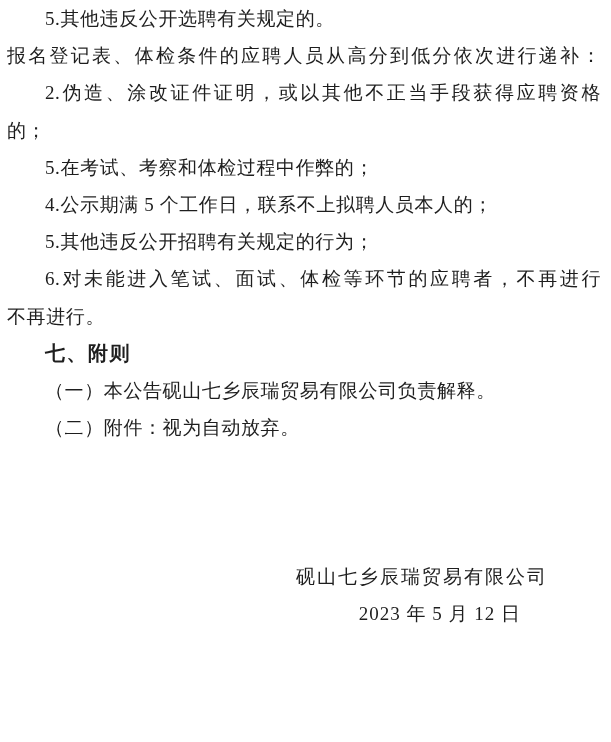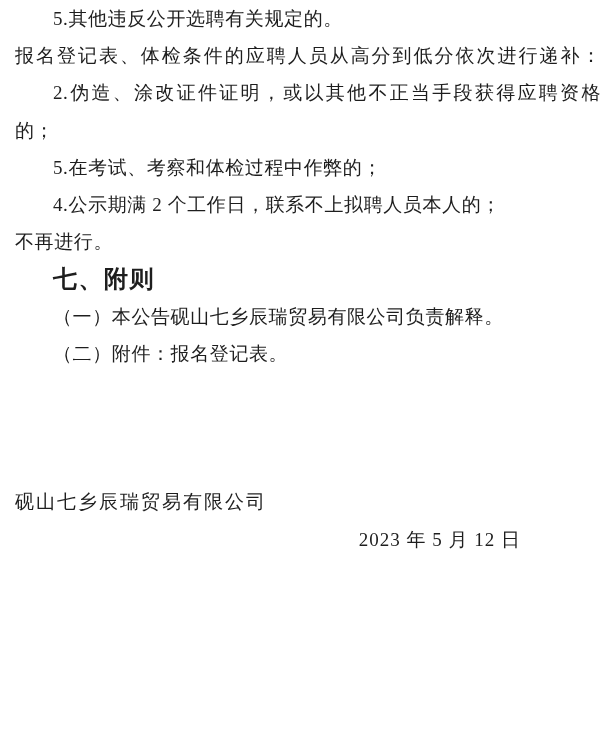--- a/index.html
+++ b/index.html
@@ -10,63 +10,66 @@
   .page {
     position: relative;
     width: 611px;
     height: 742px;
     box-sizing: border-box;
     background: #ffffff;
     color: #1e1e1e;
     font-family: "Liberation Serif", "DejaVu Serif", serif;
     font-size: 19px;
     line-height: 37.2px;
-    padding: 0 10px 0 15px;
+    padding: 0 10px 0 7px;
     letter-spacing: 0.6px;
     overflow: hidden;
   }
   .line {
     height: 37.2px;
   }
   .indent {
     text-indent: 38px;
   }
   .jfull {
     text-align: justify;
     text-align-last: justify;
   }
   .heading {
     font-family: "Liberation Sans", "DejaVu Sans", sans-serif;
     font-weight: 700;
-    font-size: 24px;
+    font-size: 20px;
     letter-spacing: 1.5px;
   }
   .spacer {
     height: 111.6px;
   }
   .sig-company {
+    text-align: right;
     padding-right: 53px;
     letter-spacing: 2px;
   }
   .sig-date {
     text-align: right;
     padding-right: 80px;
     letter-spacing: 1px;
   }
 </style>
 </head>
 <body>
 
 <div class="page">
   <div class="line indent">5.其他违反公开选聘有关规定的。</div>
   <div class="line jfull">报名登记表、体检条件的应聘人员从高分到低分依次进行递补：</div>
   <div class="line indent jfull">2.伪造、涂改证件证明，或以其他不正当手段获得应聘资格</div>
   <div class="line">的；</div>
   <div class="line indent">5.在考试、考察和体检过程中作弊的；</div>
-  <div class="line indent">4.公示期满 2 个工作日，联系不上拟聘人员本人的；</div>
+  <div class="line indent">4.公示期满 5 个工作日，联系不上拟聘人员本人的；</div>
+  <div class="line indent">5.其他违反公开招聘有关规定的行为；</div>
+  <div class="line indent jfull">6.对未能进入笔试、面试、体检等环节的应聘者，不再进行</div>
   <div class="line">不再进行。</div>
   <div class="line indent heading">七、附则</div>
   <div class="line indent">（一）本公告砚山七乡辰瑞贸易有限公司负责解释。</div>
-  <div class="line indent">（二）附件：报名登记表。</div>
+  <div class="line indent">（二）附件：视为自动放弃。</div>
   <div class="spacer"></div>
   <div class="line sig-company">砚山七乡辰瑞贸易有限公司</div>
   <div class="line sig-date">2023 年 5 月 12 日</div>
 </div>
 
 </body></html>

